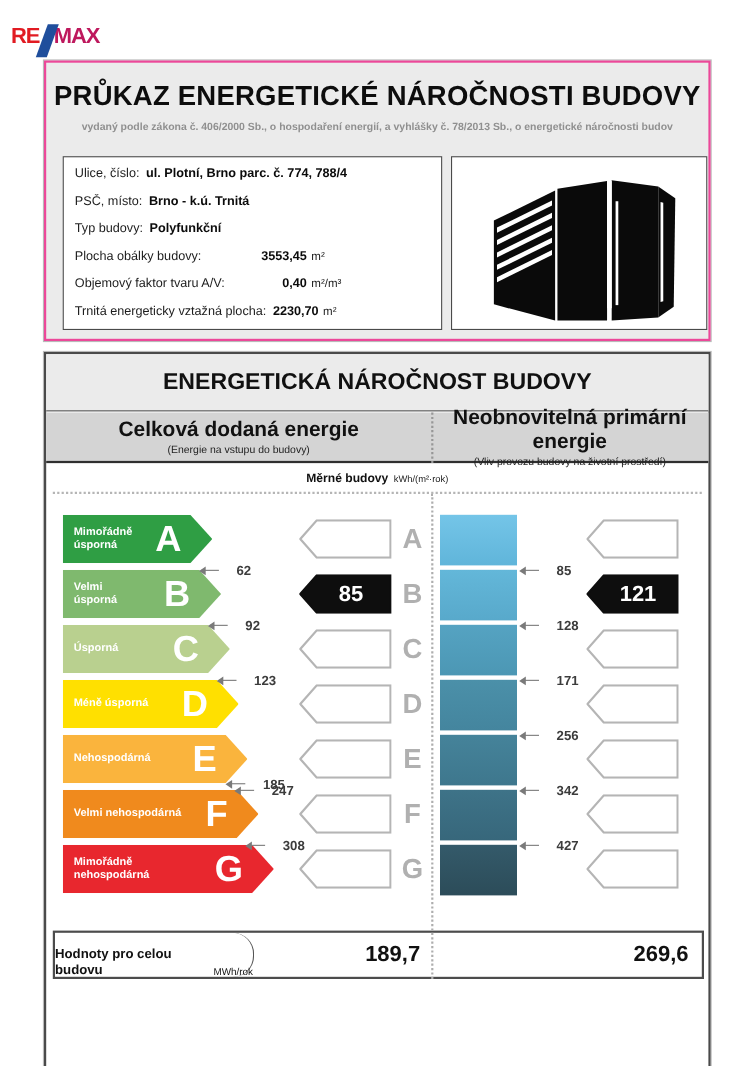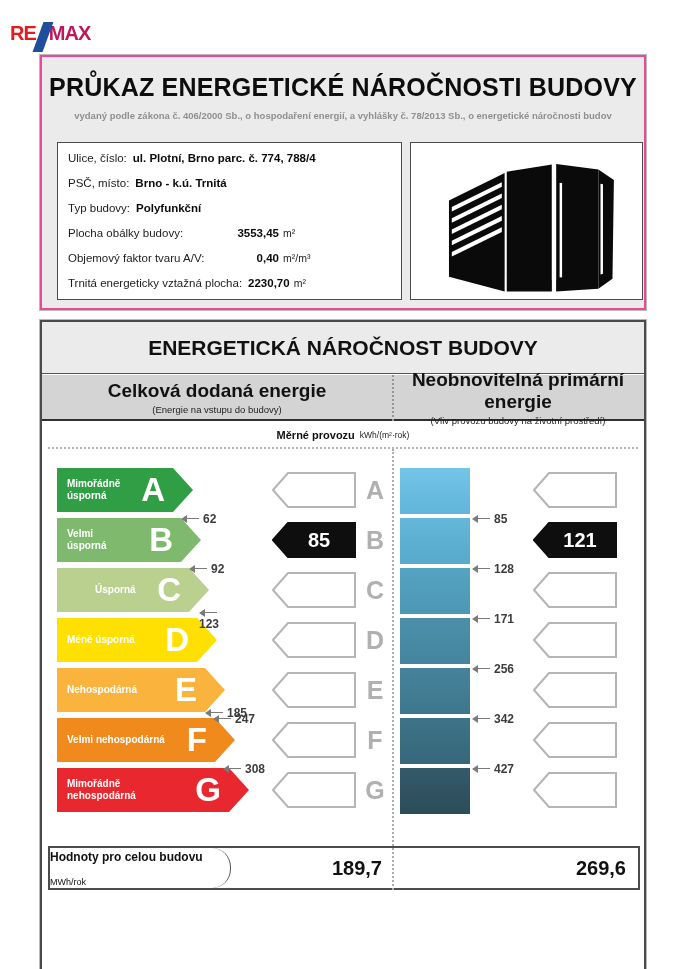--- a/index.html
+++ b/index.html
@@ -57,21 +57,21 @@
   .vdot2 { position:absolute; left:350px; top:127px; height:441px; border-left:2px dotted #aeaeae; z-index:4; }
 
   
   .larrow { position:absolute; left:15px; height:44px; display:flex; align-items:center;
             color:#fff; clip-path:polygon(0 0, calc(100% - 20px) 0, 100% 50%, calc(100% - 20px) 100%, 0 100%); }
   .llabel { font-size:10px; font-weight:700; line-height:1.2; padding-left:10px;
             width:calc(100% - 66px); }
   .lletter { font-size:33px; font-weight:700; margin-left:auto; padding-right:28px; line-height:44px; }
 
   
-  .thresh { position:absolute; display:flex; align-items:center; gap:4px; height:13px;
+  .thresh { position:absolute; display:flex; align-items:center; gap:16px; height:13px;
             font-size:12px; font-weight:700; color:#3c3c3c; }
   .tline { position:relative; width:16px; height:0; border-top:1.5px solid #7a7a7a; }
   .tline::before { content:""; position:absolute; left:-2px; top:-4.5px;
                    border:4px solid transparent; border-right:6px solid #7a7a7a; border-left:0; }
 
   
   .oarrow { position:absolute; width:84px; height:36px; }
   .oarrow svg { width:100%; height:100%; display:block; }
   .oarrow polygon { fill:#fff; stroke:#b5b5b5; stroke-width:2; }
   .oarrow.filled polygon { fill:#0e0e0e; stroke:#0e0e0e; }
@@ -80,21 +80,21 @@
   .mletter { position:absolute; left:320px; width:26px; text-align:center; font-size:25px;
              font-weight:700; color:#b0b0b0; line-height:36px; }
 
   
   .band { position:absolute; left:358px; width:70px; height:46px; }
 
   
   .totals-box { position:absolute; left:6px; top:524px; width:592px; height:44px;
                 border:2px solid #4c4c4c; background:#fff; }
   .tot-label { position:absolute; left:0; top:0; bottom:0; width:181px; border-right:1px solid #555;
-               display:flex; flex-direction:column; align-items:flex-start; justify-content:center;border-radius:19px; }
+               display:flex; flex-direction:row; align-items:flex-end; justify-content:center;border-radius:19px; }
   .tot-l1 { font-size:12px; font-weight:700; }
   .tot-l2 { font-size:9px; margin-top:13px; }
   .tot-val { position:absolute; top:0; height:40px; line-height:40px; font-size:20px;
              font-weight:700; text-align:right; }
   .tot-val.delivered { left:190px; width:142px; }
   .tot-val.primary { left:400px; width:176px; }
 </style>
 </head>
 <body>
 
@@ -171,35 +171,35 @@
         <div class="cs">(Energie na vstupu do budovy)</div>
       </div>
       <div class="colhead right">
         <div class="ct">Neobnovitelná primární energie</div>
         <div class="cs">(Vliv provozu budovy na životní prostředí)</div>
       </div>
     </div>
     <div class="vdot1"></div>
 
     <div class="mh-band">
-      <span class="mh-label">Měrné provozu</span>
+      <span class="mh-label">Měrné budovy</span>
       <span class="mh-unit">kWh/(m²·rok)</span>
     </div>
     <div class="hdot"></div>
     <div class="vdot2"></div>
 
     <div class="larrow" style="top: 146px; width: 136px; background: rgb(47, 158, 68);">
       <span class="llabel">Mimořádně úsporná</span>
       <span class="lletter">A</span>
     </div>
     <div class="larrow" style="top: 196px; width: 144px; background: rgb(127, 185, 110);">
       <span class="llabel">Velmi úsporná</span>
       <span class="lletter">B</span>
     </div>
-    <div class="larrow" style="top: 246px; width: 152px; background: rgb(185, 208, 143); padding-left: 28px;">
+    <div class="larrow" style="top: 246px; width: 152px; background: rgb(185, 208, 143);">
       <span class="llabel">Úsporná</span>
       <span class="lletter">C</span>
     </div>
     <div class="larrow" style="top: 296px; width: 160px; background: rgb(255, 224, 0);">
       <span class="llabel">Méně úsporná</span>
       <span class="lletter">D</span>
     </div>
     <div class="larrow" style="top: 346px; width: 168px; background: rgb(250, 180, 61);">
       <span class="llabel">Nehospodárná</span>
       <span class="lletter">E</span>
@@ -214,21 +214,21 @@
     </div>
 
     <div class="thresh" style="top:190px;left:141px;">
       <span class="tline"></span>
       <span>62</span>
     </div>
     <div class="thresh" style="top:240px;left:149px;text-align:right;">
       <span class="tline"></span>
       <span>92</span>
     </div>
-    <div class="thresh" style="top:290px;left:157px;flex-direction:column;">
+    <div class="thresh" style="top:290px;left:157px;">
       <span class="tline"></span>
       <span>123</span>
     </div>
     <div class="thresh" style="top:340px;left:165px;margin-top:44px;">
       <span class="tline"></span>
       <span>185</span>
     </div>
     <div class="thresh" style="top:390px;left:173px;">
       <span class="tline"></span>
       <span>247</span>

